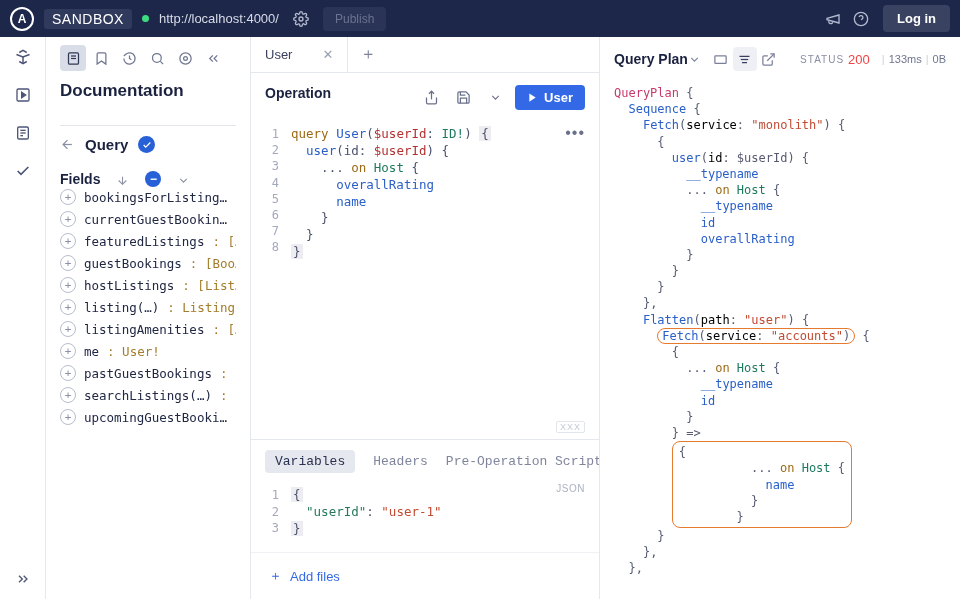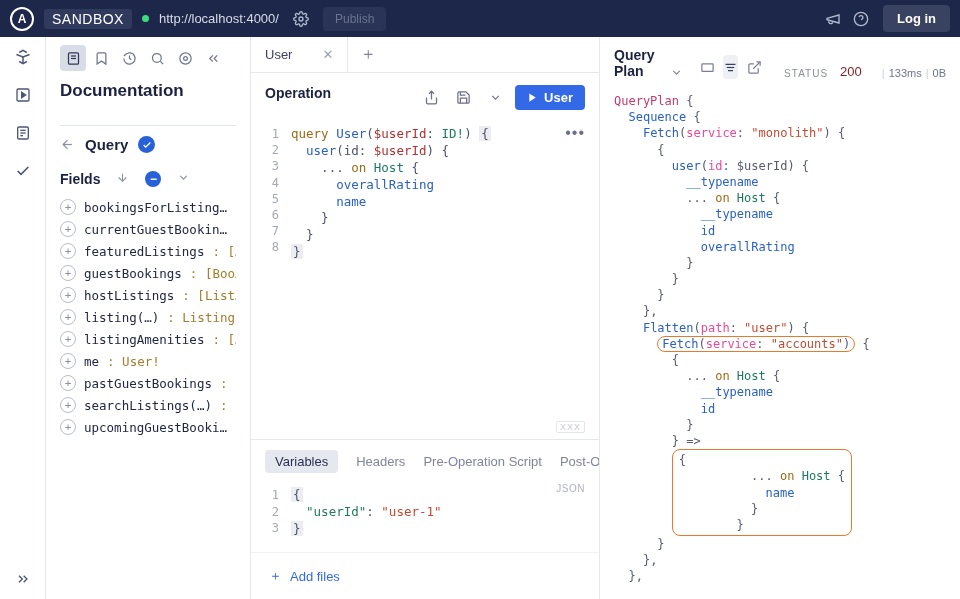--- a/index.html
+++ b/index.html
@@ -29,21 +29,21 @@
 .docs-toolbar .tb { width: 26px; height: 26px; display: flex; align-items: center; justify-content: center; border-radius: 4px; cursor: pointer; }
 .docs-toolbar .active { background: #d9dde7; color: #303754; }
 .docs h1 { font-size: 17px; font-weight: 700; margin-bottom: 24px; }
 .hr { border-bottom: 1px solid #e3e5ec; margin-bottom: 10px; }
 .breadcrumb { font-size: 12px; color: #5d6480; margin-bottom: 14px; }
 .bc-sep { color: #a8adbc; margin: 0 4px; }
 .query-row { display: flex; align-items: center; gap: 10px; margin-bottom: 18px; }
 .query-row .back { color: #8b90a3; }
 .query-row .label { font-weight: 700; font-size: 15px; }
 .check-badge { width: 17px; height: 17px; background: #2860d7; border-radius: 50%; display:flex; align-items:center; justify-content:center; }
-.fields-header { display: flex; align-items: flex-start; gap: 16px; margin-bottom: 12px; }
+.fields-header { display: flex; align-items: flex-end; gap: 16px; margin-bottom: 2px; }
 .fields-header .lbl { font-weight: 700; font-size: 14px; }
 .minus-badge { width: 16px; height: 16px; background: #2860d7; border-radius: 50%; display:flex; align-items:center; justify-content:center; color:#fff; font-weight:700; font-size:12px; line-height:1; }
 .field-list { display: flex; flex-direction: column; gap: 6px; font-family: "SFMono-Regular", Menlo, Consolas, monospace; font-size: 12.5px; }
 .field-row { display: flex; align-items: center; gap: 8px; white-space: nowrap; overflow: hidden; }
 .plus-circle { width: 16px; height: 16px; border: 1px solid #b8bdcd; border-radius: 50%; display:flex; align-items:center; justify-content:center; color:#8a90a6; font-size:11px; flex-shrink:0; line-height:1; }
 .field-name { color: #212844; }
 .field-type { color: #a37d2b; }
 .check-circle { width: 16px; height: 16px; background: #2860d7; border-radius: 50%; display:flex; align-items:center; justify-content:center; flex-shrink:0; }
 
 
@@ -64,44 +64,44 @@
 .tok-name { color: #2a60c8; }
 .tok-var { color: #b33030; }
 .tok-type { color: #1e7a5f; }
 .tok-punc { color: #4a506c; }
 .tok-field { color: #2a60c8; }
 .gray-brace { background: #ececf1; padding: 0 2px; }
 .dots-menu { position: absolute; right: 14px; top: 2px; color: #6a708a; font-size: 16px; letter-spacing: 1px; cursor:pointer; }
 .kb-badge { position: absolute; right: 14px; bottom: 6px; font-size: 9px; color: #c6cad6; border: 1px solid #e3e5ec; padding: 0 3px; border-radius: 2px; letter-spacing: 1px; }
 
 .vars-section { border-top: 1px solid #e5e7ee; }
-.vars-tabs { display: flex; align-items: center; gap: 18px; padding: 10px 14px; font-size: 13px; color: #7f859c; overflow:hidden; white-space:nowrap; }
+.vars-tabs { display: flex; align-items: center; gap: 18px; padding: 10px 14px; font-size: 13px; color: #7f859c; overflow:hidden; white-space:nowrap;font-family:Liberation Mono, monospace; }
 .vars-tabs .active { background: #e6e8ef; padding: 4px 10px; border-radius: 4px; color: #2a3150; font-weight: 500; }
 .vars-body { position: relative; padding-bottom: 10px; }
 .json-label { position: absolute; right: 14px; top: 0; font-size: 10px; color: #acb1c3; letter-spacing: 0.5px; }
 .tok-key { color: #25795b; }
 .tok-str { color: #c24b33; }
 .add-files { display: flex; align-items: center; gap: 8px; padding: 14px 18px; color: #3369e7; font-weight: 500; cursor:pointer; border-top: 1px solid #f0f1f5; }
 
 
 .plan { width: 360px; display: flex; flex-direction: column; min-width: 0; }
-.plan-header { display: flex; align-items: flex-end; padding: 10px 14px; gap: 8px; }
+.plan-header { display: flex; align-items: center; padding: 10px 14px; }
 .plan-header .title { font-weight: 700; font-size: 14px; }
 .chev { color: #7a8099; }
 .plan-header .sp { flex: 1; }
 .plan-ic { width: 24px; height: 24px; color: #7a8099; display:flex; align-items:center; justify-content:center; cursor:pointer; border-radius:4px; }
 .plan-ic.active { background: #eef0f6; color: #3a4160; }
 .status-text { font-size: 10px; letter-spacing: 1px; color: #898fa4; margin-left: 6px; }
-.status-code { color: #7f1d1d; margin-left: 4px; }
+.status-code { color: #ef4444; margin-left: 4px; }
 .meta { font-size: 11px; color: #6e7590; margin-left: 8px; }
 .sep { color: #cdd1de; margin: 0 4px; }
 .plan-body { padding: 4px 14px 14px; font-family: Menlo, Consolas, monospace; font-size: 12px; line-height: 1.35; white-space: pre; overflow: auto; flex:1; }
 .pl-root { color: #c73a6c; }
 .pl-fn { color: #2a60c8; }
-.pl-arg { color: #ec4899; }
+.pl-arg { color: #000000; }
 .pl-str { color: #c24b33; }
 .pl-p { color: #565b73; }
 .pl-kw { color: #9c6a16; }
 .pl-t { color: #1e7a5f; }
 .hl-oval { border: 1.5px solid #e67a2e; border-radius: 10px; padding: 0 4px; }
 .hl-box { border: 1.5px solid #e67a2e; border-radius: 8px; padding: 2px 6px; display: inline-block; }
 
 svg { display: block; }
 </style>
 </head>

